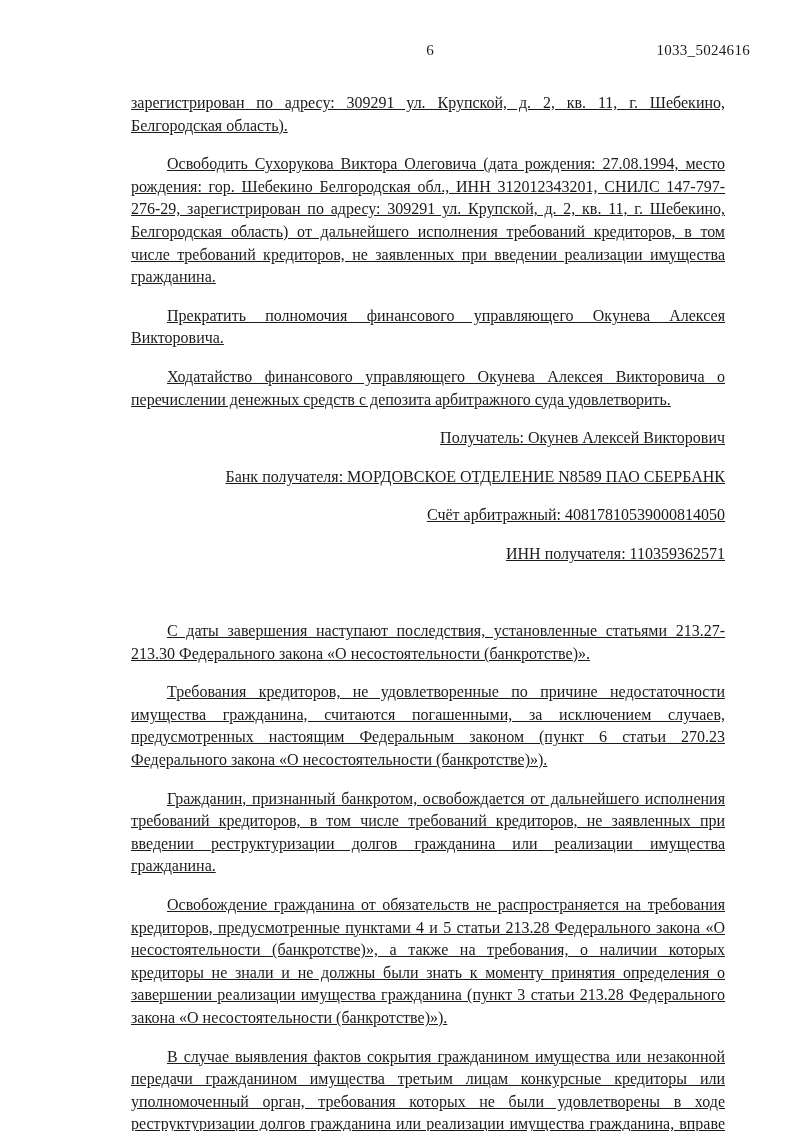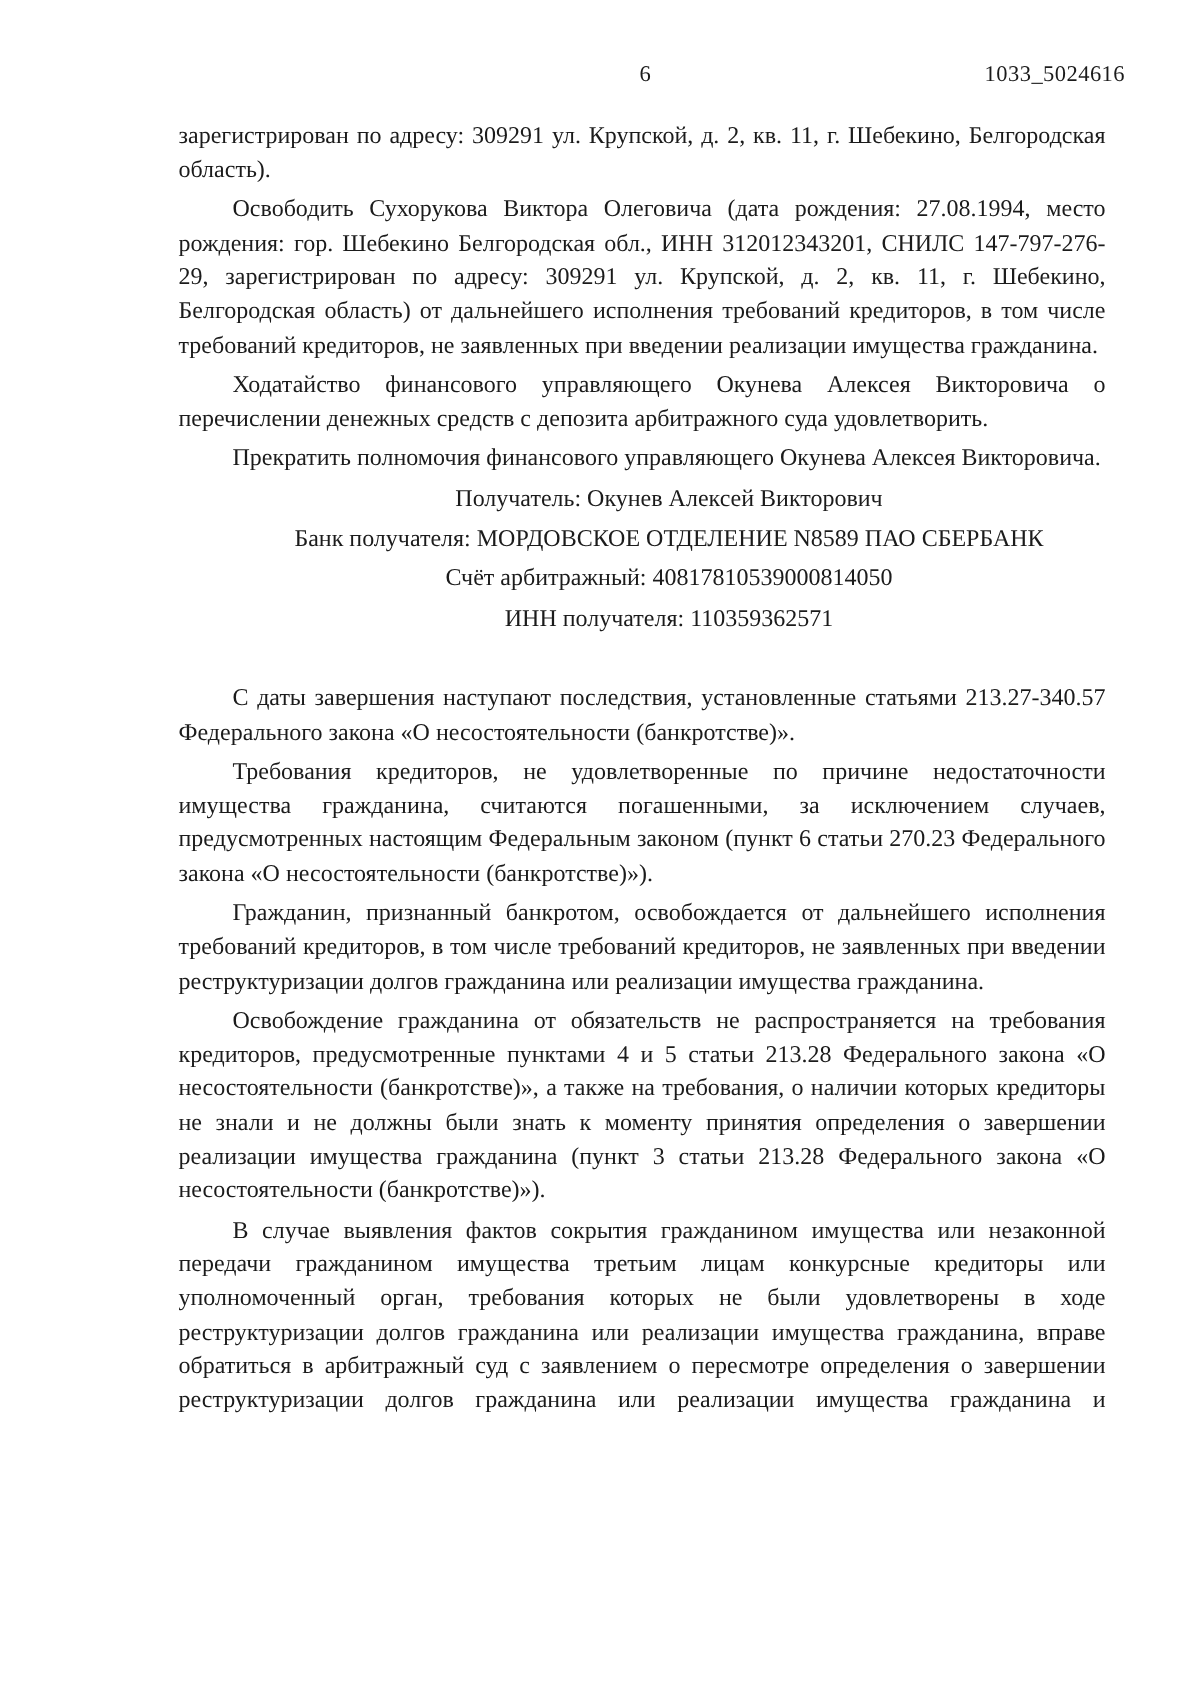--- a/index.html
+++ b/index.html
@@ -42,28 +42,29 @@
   .content {
     position: absolute;
     top: 76px;
     left: 115px;
     width: 626px;
     font-size: 16px;
     line-height: 22.6px;
     text-align: justify;
   }
   .content p {
-    margin: 4px;
+    margin: 16px;
     padding: 0;
+    text-decoration: underline;
   }
   p.indented {
     text-indent: 36px;
   }
   p.requisite {
-    text-align: center;
+    text-align: right;
     text-indent: 36px;
   }
   p.spacer {
     height: 22.6px;
   }
   p.justify-last {
     text-align-last: justify;
   }
 </style>
 </head>
@@ -72,27 +73,27 @@
 <div class="page">
 
   <div class="header">
     <div class="page-number">6</div>
     <div class="doc-id">1033_5024616</div>
   </div>
 
   <div class="content">
     <p class="continuation">зарегистрирован по адресу: 309291 ул. Крупской, д. 2, кв. 11, г. Шебекино, Белгородская область).</p>
     <p class="indented">Освободить Сухорукова Виктора Олеговича (дата рождения: 27.08.1994, место рождения: гор. Шебекино Белгородская обл., ИНН 312012343201, СНИЛС 147-797-276-29, зарегистрирован по адресу: 309291 ул. Крупской, д. 2, кв. 11, г. Шебекино, Белгородская область) от дальнейшего исполнения требований кредиторов, в том числе требований кредиторов, не заявленных при введении реализации имущества гражданина.</p>
+    <p class="indented">Прекратить полномочия финансового управляющего Окунева Алексея Викторовича.</p>
     <p class="indented">Ходатайство финансового управляющего Окунева Алексея Викторовича о перечислении денежных средств с депозита арбитражного суда удовлетворить.</p>
-    <p class="indented">Прекратить полномочия финансового управляющего Окунева Алексея Викторовича.</p>
     <p class="requisite">Получатель: Окунев Алексей Викторович</p>
     <p class="requisite">Банк получателя: МОРДОВСКОЕ ОТДЕЛЕНИЕ N8589 ПАО СБЕРБАНК</p>
     <p class="requisite">Счёт арбитражный: 40817810539000814050</p>
     <p class="requisite">ИНН получателя: 110359362571</p>
     <p class="spacer"></p>
-    <p class="indented">С даты завершения наступают последствия, установленные статьями 213.27-340.57 Федерального закона «О несостоятельности (банкротстве)».</p>
+    <p class="indented">С даты завершения наступают последствия, установленные статьями 213.27-213.30 Федерального закона «О несостоятельности (банкротстве)».</p>
     <p class="indented">Требования кредиторов, не удовлетворенные по причине недостаточности имущества гражданина, считаются погашенными, за исключением случаев, предусмотренных настоящим Федеральным законом (пункт 6 статьи 270.23 Федерального закона «О несостоятельности (банкротстве)»).</p>
     <p class="indented">Гражданин, признанный банкротом, освобождается от дальнейшего исполнения требований кредиторов, в том числе требований кредиторов, не заявленных при введении реструктуризации долгов гражданина или реализации имущества гражданина.</p>
     <p class="indented">Освобождение гражданина от обязательств не распространяется на требования кредиторов, предусмотренные пунктами 4 и 5 статьи 213.28 Федерального закона «О несостоятельности (банкротстве)», а также на требования, о наличии которых кредиторы не знали и не должны были знать к моменту принятия определения о завершении реализации имущества гражданина (пункт 3 статьи 213.28 Федерального закона «О несостоятельности (банкротстве)»).</p>
     <p class="indented justify-last">В случае выявления фактов сокрытия гражданином имущества или незаконной передачи гражданином имущества третьим лицам конкурсные кредиторы или уполномоченный орган, требования которых не были удовлетворены в ходе реструктуризации долгов гражданина или реализации имущества гражданина, вправе обратиться в арбитражный суд с заявлением о пересмотре определения о завершении реструктуризации долгов гражданина или реализации имущества гражданина и</p>
   </div>
 
 </div>
 
 </body></html>

